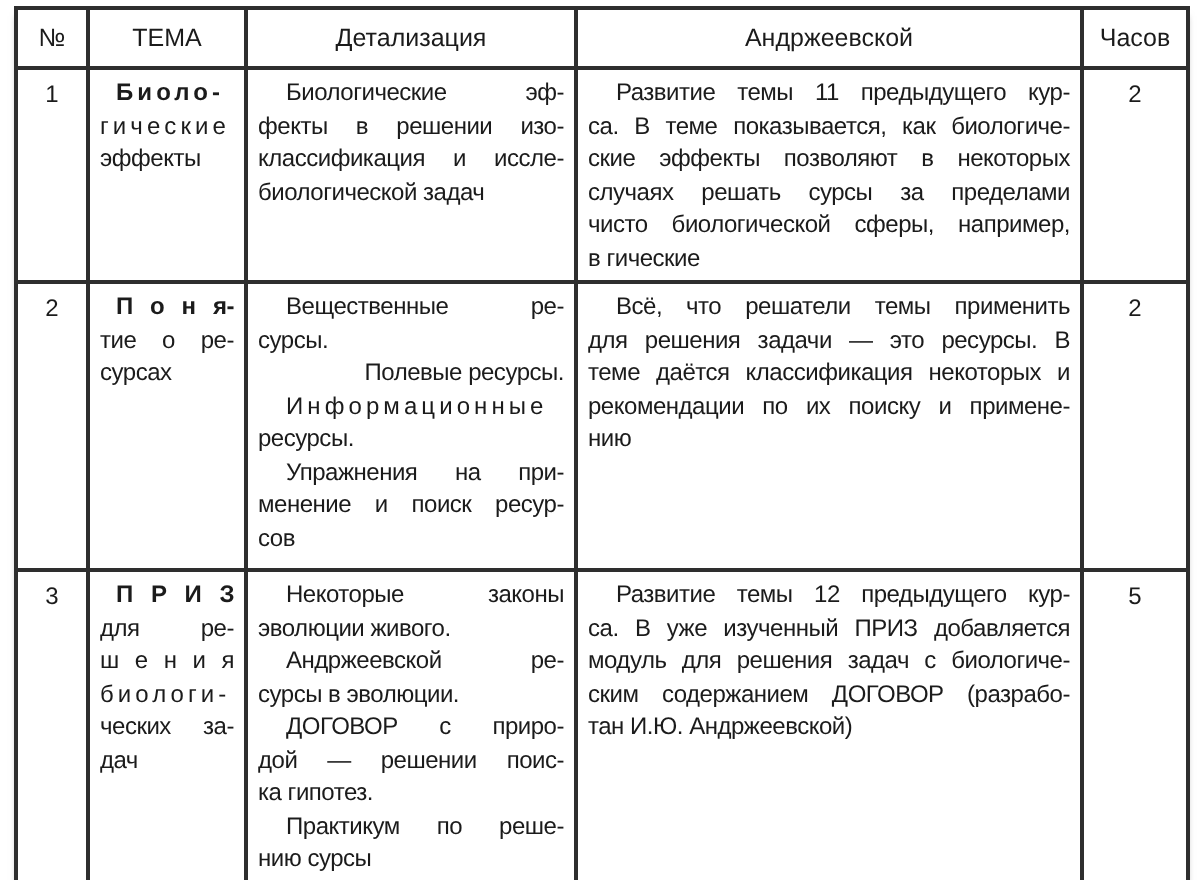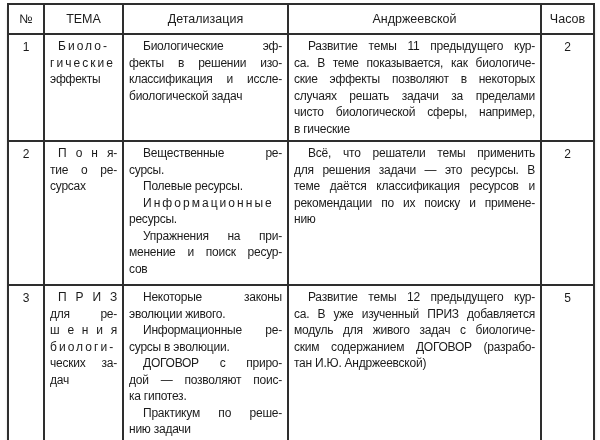--- a/index.html
+++ b/index.html
@@ -18,22 +18,22 @@
     overflow:hidden;
   }
   th {
     text-align:center; vertical-align:middle; font-weight:400;
     height:24px; padding:2px; font-size:12.5px;
   }
   td.cnum { text-align:center; padding-top:4px; }
   .ln { white-space:nowrap; letter-spacing:-0.02em; }
   .ln.jst { text-align:justify; text-align-last:justify; }
   .ln.lsp { letter-spacing:0.17em; text-justify:inter-character; }
-  .ln.ind { text-indent:14px; }
-  td.ctema .ln.ind { text-indent:8px; }
+  .ln.ind { text-indent:14px;text-align:right; }
+  td.ctema .ln.ind { text-indent:8px;font-weight:bold; }
 </style>
 </head>
 <body>
 
 <div class="page">
   <table class="course">
     <colgroup>
       <col style="width:36px">
         <col style="width:79px">
         <col style="width:165px">
@@ -60,21 +60,21 @@
           <td class="cdetail">
             <div class="ln ind jst">Биологические эф-</div>
             <div class="ln jst">фекты в решении изо-</div>
             <div class="ln jst">классификация и иссле-</div>
             <div class="ln">биологической задач</div>
           </td>
           <td class="ccomments">
             <div class="ln ind jst">Развитие темы 11 предыдущего кур-</div>
             <div class="ln jst">са. В теме показывается, как биологиче-</div>
             <div class="ln jst">ские эффекты позволяют в некоторых</div>
-            <div class="ln jst">случаях решать задачи за пределами</div>
+            <div class="ln jst">случаях решать сурсы за пределами</div>
             <div class="ln jst">чисто биологической сферы, например,</div>
             <div class="ln">в гические</div>
           </td>
           <td class="cnum">2</td>
         </tr>
         <tr style="height: 144px;">
           <td class="cnum">2</td>
           <td class="ctema">
             <div class="ln ind jst">П о н я-</div>
             <div class="ln jst">тие о ре-</div>
@@ -86,51 +86,51 @@
             <div class="ln ind">Полевые ресурсы.</div>
             <div class="ln ind jst lsp">Информационные</div>
             <div class="ln">ресурсы.</div>
             <div class="ln ind jst">Упражнения на при-</div>
             <div class="ln jst">менение и поиск ресур-</div>
             <div class="ln">сов</div>
           </td>
           <td class="ccomments">
             <div class="ln ind jst">Всё, что решатели темы применить</div>
             <div class="ln jst">для решения задачи — это ресурсы. В</div>
-            <div class="ln jst">теме даётся классификация ресурсов и</div>
+            <div class="ln jst">теме даётся классификация некоторых и</div>
             <div class="ln jst">рекомендации по их поиску и примене-</div>
             <div class="ln">нию</div>
           </td>
           <td class="cnum">2</td>
         </tr>
         <tr style="height: 161px;">
           <td class="cnum">3</td>
           <td class="ctema">
             <div class="ln ind jst">П Р И З</div>
             <div class="ln jst">для ре-</div>
             <div class="ln jst">ш е н и я</div>
             <div class="ln jst lsp">биологи-</div>
             <div class="ln jst">ческих за-</div>
             <div class="ln">дач</div>
           </td>
           <td class="cdetail">
             <div class="ln ind jst">Некоторые законы</div>
             <div class="ln">эволюции живого.</div>
-            <div class="ln ind jst">Информационные ре-</div>
+            <div class="ln ind jst">Андржеевской ре-</div>
             <div class="ln">сурсы в эволюции.</div>
             <div class="ln ind jst">ДОГОВОР с приро-</div>
-            <div class="ln jst">дой — позволяют поис-</div>
+            <div class="ln jst">дой — решении поис-</div>
             <div class="ln">ка гипотез.</div>
             <div class="ln ind jst">Практикум по реше-</div>
-            <div class="ln">нию задачи</div>
+            <div class="ln">нию сурсы</div>
           </td>
           <td class="ccomments">
             <div class="ln ind jst">Развитие темы 12 предыдущего кур-</div>
             <div class="ln jst">са. В уже изученный ПРИЗ добавляется</div>
-            <div class="ln jst">модуль для живого задач с биологиче-</div>
+            <div class="ln jst">модуль для решения задач с биологиче-</div>
             <div class="ln jst">ским содержанием ДОГОВОР (разрабо-</div>
             <div class="ln">тан И.Ю. Андржеевской)</div>
           </td>
           <td class="cnum">5</td>
         </tr>
       </tbody>
   </table>
 </div>
 
 </body></html>

